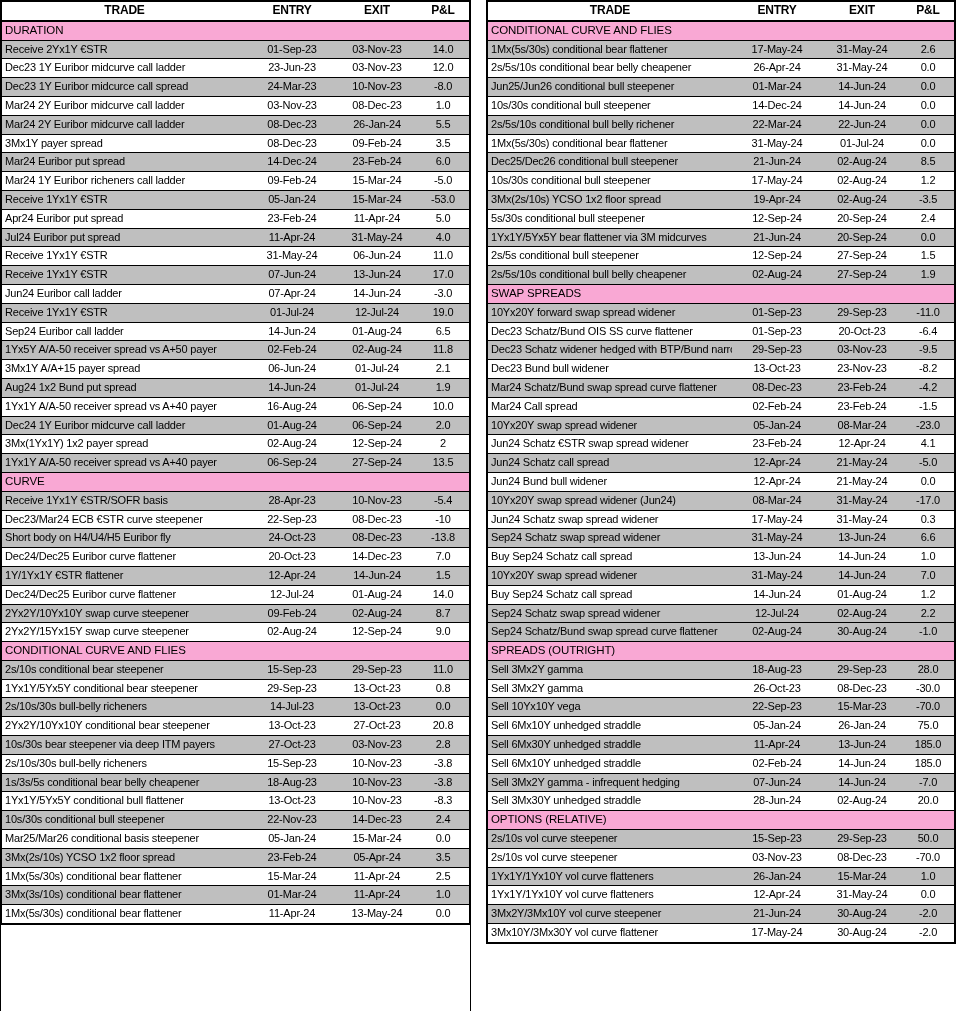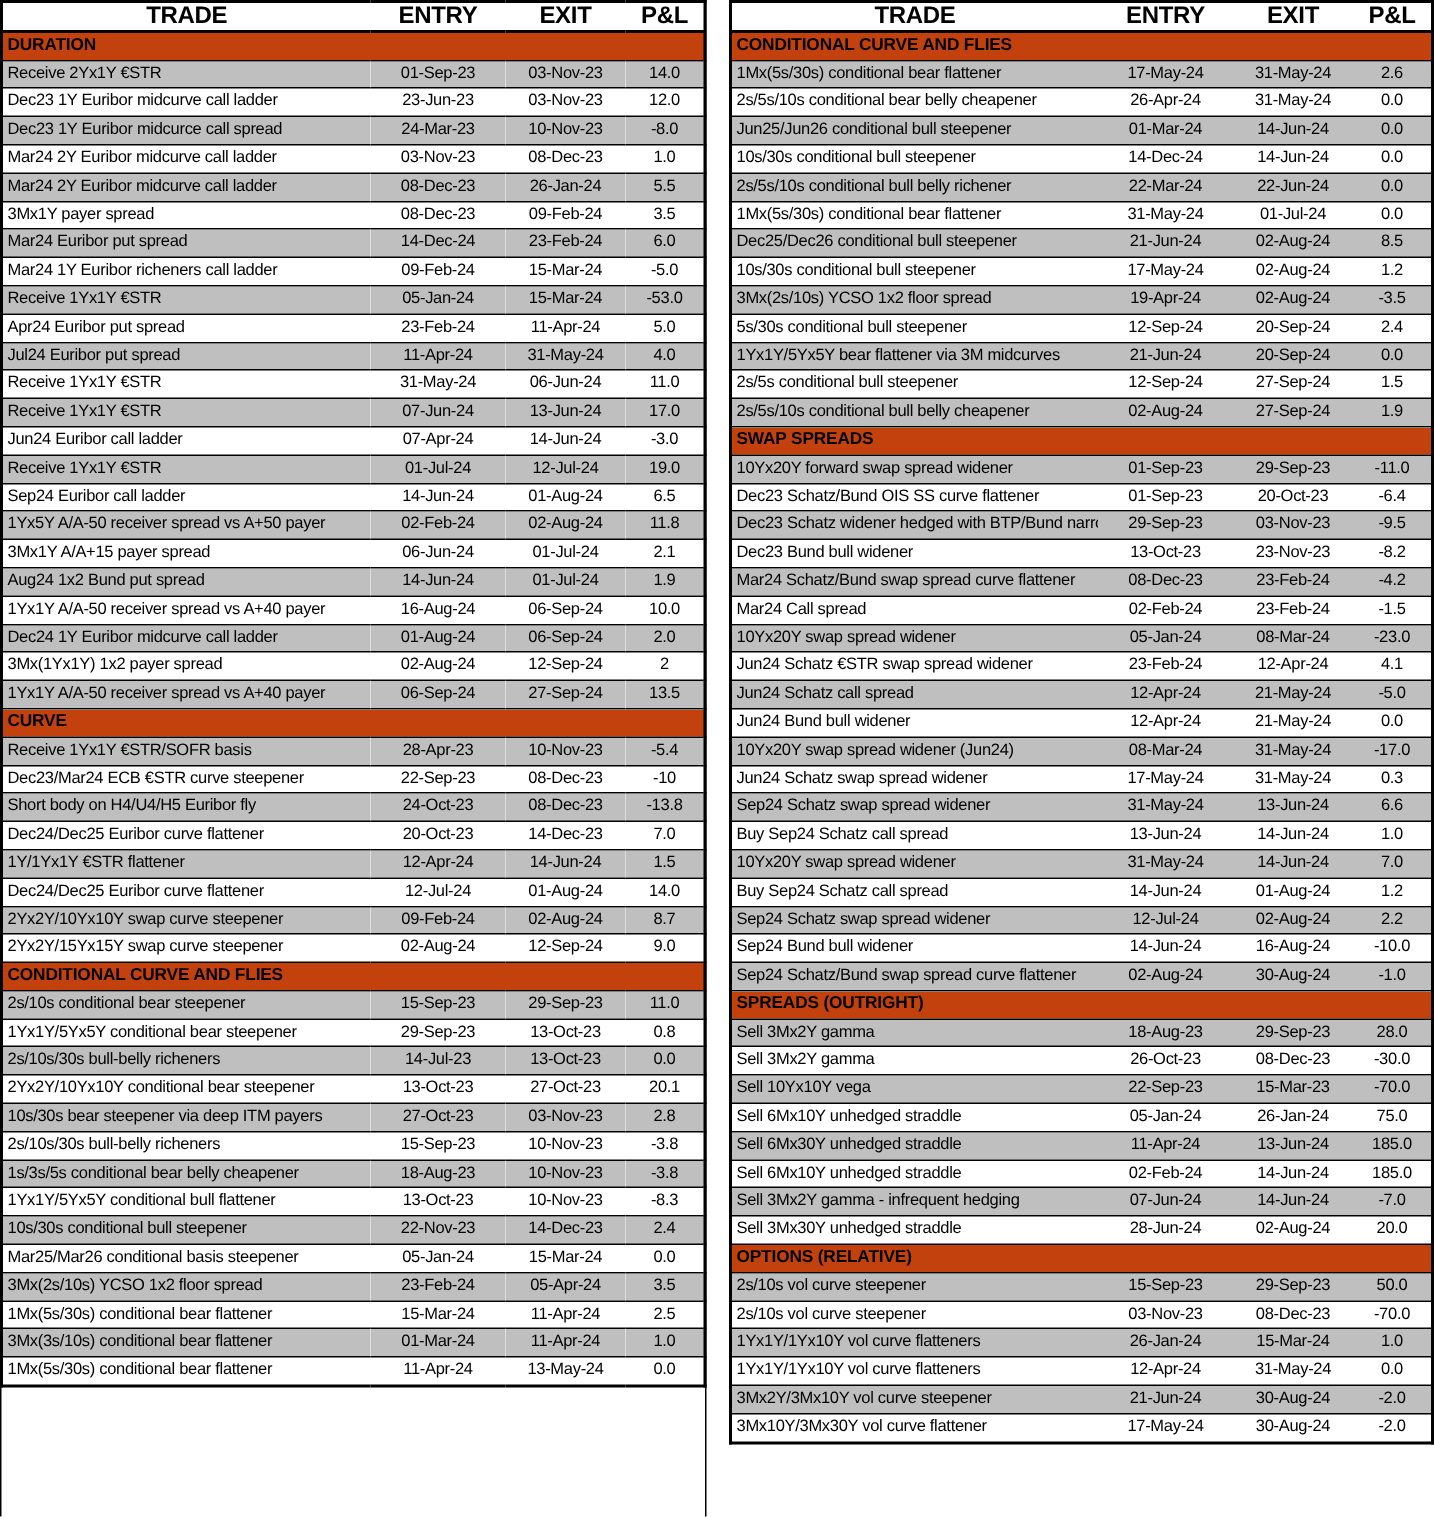--- a/index.html
+++ b/index.html
@@ -23,30 +23,30 @@
   }
   table.blotter th, table.blotter td{
     height:17.8px;line-height:17.8px;
     padding:0 3px;
     border-top:1px solid #000;border-bottom:1px solid #000;
     font-size:11px;letter-spacing:-0.2px;
     white-space:nowrap;overflow:hidden;
     vertical-align:middle;
   }
   table.blotter th{
-    font-size:16px;font-weight:bold;background:#fff;text-align:center;
+    font-size:12px;font-weight:bold;background:#fff;text-align:center;
     border-bottom:2px solid #000;
   }
   th.col-trade{text-align:left;}
   .col-entry{width:84px;text-align:center;}
   .col-exit{width:74px;text-align:center;}
   .col-pnl{width:46px;text-align:center;}
   .col-trade{text-align:left;}
   tr.section-row td{
-    font-weight:bold;font-size:11.5px;background:#c2410c;text-align:left;
+    font-weight:normal;font-size:11.5px;background:#f9a8d4;text-align:left;
     letter-spacing:-0.1px;
   }
   tr.data-row.shaded td{background:#bfbfbf;}
   tr.data-row.plain td{background:#ffffff;}
 </style>
 </head>
 <body>
 
 <div class="page">
   <div class="panel panel-left">
@@ -271,21 +271,21 @@
             <tr class="data-row shaded">
               <td class="col-trade">2s/10s/30s bull-belly richeners</td>
               <td class="col-entry">14-Jul-23</td>
               <td class="col-exit">13-Oct-23</td>
               <td class="col-pnl">0.0</td>
             </tr>
             <tr class="data-row plain">
               <td class="col-trade">2Yx2Y/10Yx10Y conditional bear steepener</td>
               <td class="col-entry">13-Oct-23</td>
               <td class="col-exit">27-Oct-23</td>
-              <td class="col-pnl">20.1</td>
+              <td class="col-pnl">20.8</td>
             </tr>
             <tr class="data-row shaded">
               <td class="col-trade">10s/30s bear steepener via deep ITM payers</td>
               <td class="col-entry">27-Oct-23</td>
               <td class="col-exit">03-Nov-23</td>
               <td class="col-pnl">2.8</td>
             </tr>
             <tr class="data-row plain">
               <td class="col-trade">2s/10s/30s bull-belly richeners</td>
               <td class="col-entry">15-Sep-23</td>
@@ -536,26 +536,20 @@
               <td class="col-entry">14-Jun-24</td>
               <td class="col-exit">01-Aug-24</td>
               <td class="col-pnl">1.2</td>
             </tr>
             <tr class="data-row shaded">
               <td class="col-trade">Sep24 Schatz swap spread widener</td>
               <td class="col-entry">12-Jul-24</td>
               <td class="col-exit">02-Aug-24</td>
               <td class="col-pnl">2.2</td>
             </tr>
-            <tr class="data-row plain">
-              <td class="col-trade">Sep24 Bund bull widener</td>
-              <td class="col-entry">14-Jun-24</td>
-              <td class="col-exit">16-Aug-24</td>
-              <td class="col-pnl">-10.0</td>
-            </tr>
             <tr class="data-row shaded">
               <td class="col-trade">Sep24 Schatz/Bund swap spread curve flattener</td>
               <td class="col-entry">02-Aug-24</td>
               <td class="col-exit">30-Aug-24</td>
               <td class="col-pnl">-1.0</td>
             </tr>
             <tr class="section-row">
               <td colspan="4">SPREADS (OUTRIGHT)</td>
             </tr>
             <tr class="data-row shaded">

